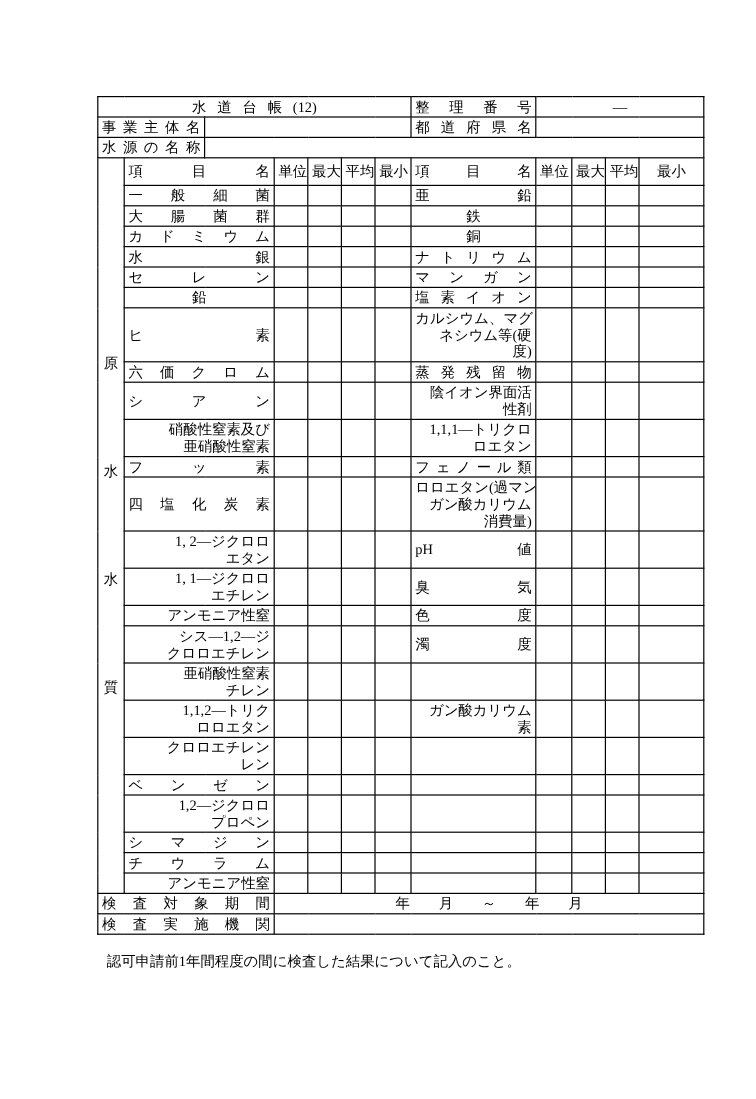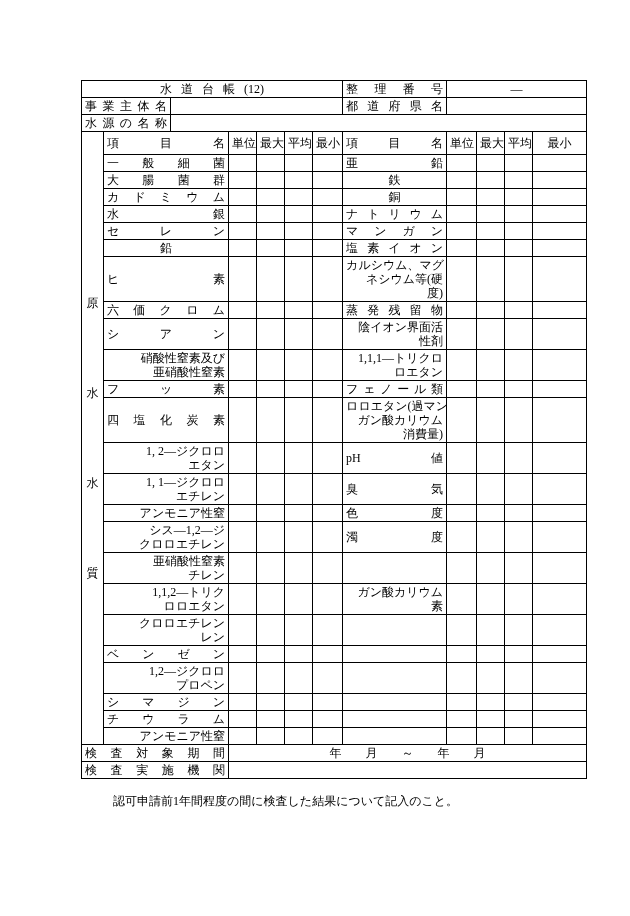--- a/index.html
+++ b/index.html
@@ -13,21 +13,21 @@
   .pre{white-space:pre;}
   .ml{white-space:pre;text-align:right;}
   .fj{display:flex;justify-content:space-between;align-items:center;}
   td .fj{width:100%;}
   tr.hdr td{height:20px;}
   .vcell{padding:0;position:relative;}
   .vstrip{position:absolute;top:0;left:0;right:0;bottom:0;}
   .vstrip.fj{flex-direction:column;justify-content:center;align-items:center;gap:76px;}
   .notes{margin-top:13px;font-size:12px;line-height:19px;}
   .note{white-space:pre;}
-  .note:nth-child(1),.note:nth-child(2){margin-left:32px;}
+  .note:nth-child(1),.note:nth-child(2){margin-left:8px;}
 </style>
 </head>
 <body>
 
 <div class="page">
   <table class="form">
     <colgroup>
       <col style="width:22px">
         <col style="width:67px">
         <col style="width:58px">

